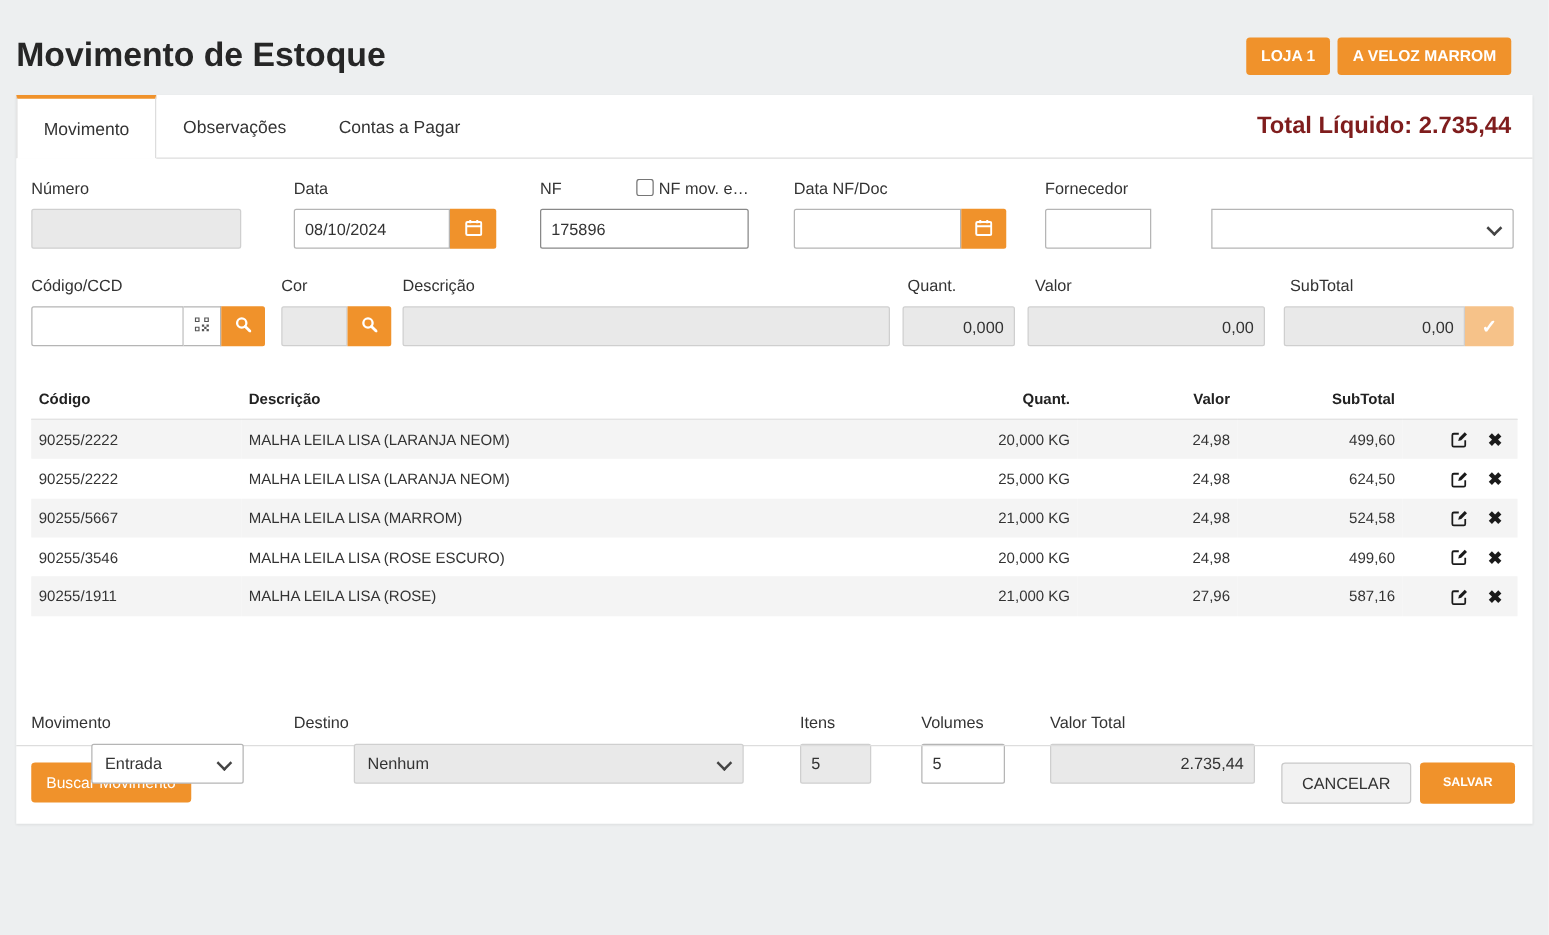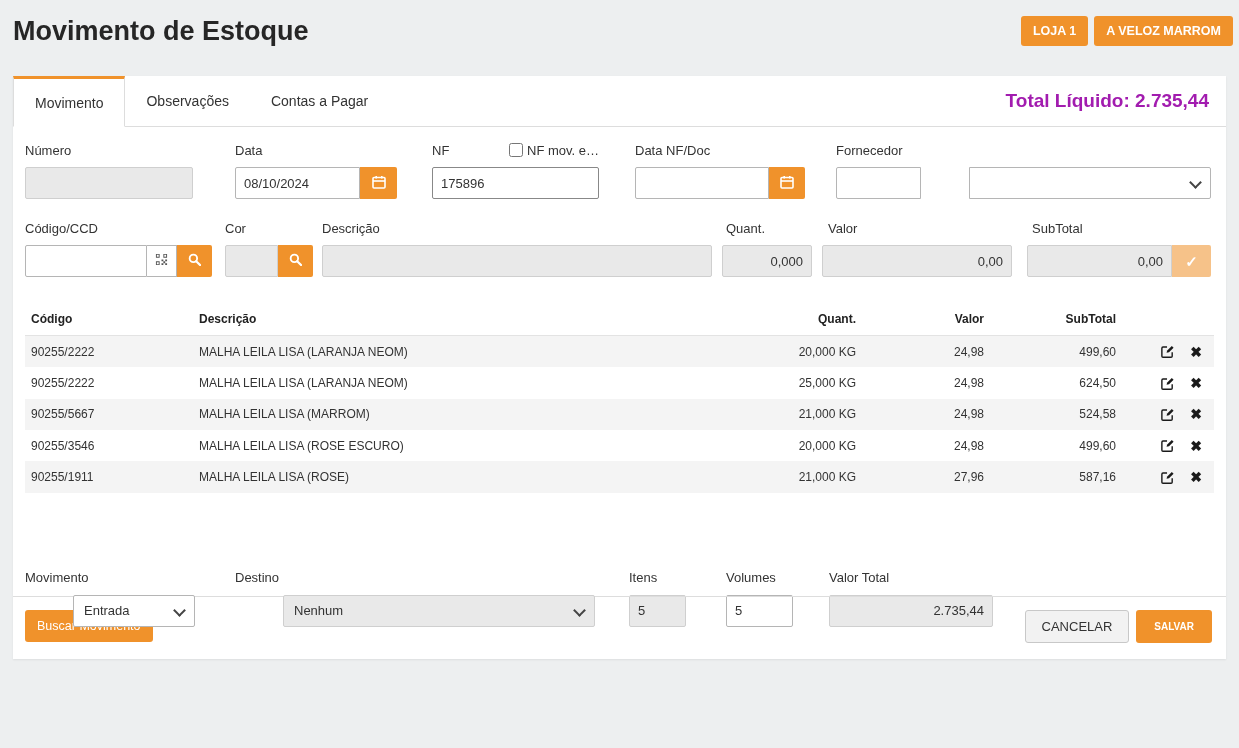--- a/index.html
+++ b/index.html
@@ -7,37 +7,37 @@
     --accent-light:#f6c289;
   }
   *{box-sizing:border-box;}
   body{
     margin:0; background:#edeff0; color:#333;
     font-family:"Liberation Sans", sans-serif;
   }
   .page{width:1239px; height:748px; overflow:hidden;}
 
   
-  .header{display:flex; align-items:flex-start; height:60px; padding:16px 6px 0 13px;}
+  .header{display:flex; align-items:flex-end; height:60px; padding:16px 30px 0 13px;}
   .title{font-size:27px; font-weight:600; color:#262626;}
   .header-buttons{margin-left:auto; display:flex; gap:6px;}
   .hbtn{background:var(--accent); color:#fff; border:none; border-radius:3px;
         font-weight:bold; font-size:12.5px; padding:8px 12px; font-family:inherit; cursor:pointer;}
 
   
   .card{margin:16px 13px 0; background:#fff; height:583px; display:flex; flex-direction:column;
         box-shadow:0 1px 2px rgba(0,0,0,0.07);}
 
   
   .tabbar{display:flex; border-bottom:1px solid #ddd; height:51px; flex-shrink:0;}
   .tab{display:flex; align-items:center; padding:0 21px; font-size:14px; color:#333; cursor:pointer;}
   .tab.active{border:1px solid #ddd; border-bottom:1px solid #fff; border-top:3px solid var(--accent);
               margin-bottom:-1px; background:#fff;}
   .total-liquido{margin-left:auto; align-self:center; font-size:19px; font-weight:bold;
-                 color:#a21caf; padding-right:17px;text-align:center;}
+                 color:#7f1d1d; padding-right:17px;text-align:center;}
 
   .body{flex:1; padding:0 12px; display:flex; flex-direction:column; min-height:0;}
 
   
   .frow{display:flex;}
   .frow1{margin-top:15px;}
   .frow2{margin-top:21px;}
   .frow3{margin-top:77px;}
   .fgroup{display:flex; flex-direction:column;}
   .flabel{font-size:13px; color:#333; margin-bottom:9px; height:16px; display:flex; align-items:center;}
@@ -71,21 +71,21 @@
   .cbwrap .cbtext{white-space:nowrap; overflow:hidden; text-overflow:ellipsis; font-size:13px;}
 
   
   .w-numero{width:168px;} .w-data{width:162px;} .w-nf{width:167px;} .w-datanf{width:170px;}
   .w-forn{width:375px;} .w-codigo{width:187px;} .w-cor{width:88px;} .w-desc{width:390px;}
   .w-quant{width:90px;} .w-valor{width:190px;} .w-subtotal{width:184px;}
   .w-mov{width:170px;} .w-dest{width:360px;} .w-itens{width:57px;} .w-vol{width:67px;}
   .w-totq{width:170px;} .w-valt{width:164px;}
   .ml9{margin-left:9px;} .ml10{margin-left:10px;} .ml13{margin-left:13px;} .ml15{margin-left:15px;}
   .ml31{margin-left:31px;} .ml34{margin-left:34px;} .ml35{margin-left:35px;} .ml36{margin-left:36px;}
-  .ml40{margin-left:40px;} .ml42{margin-left:42px;} .ml45{margin-left:34px;}
+  .ml40{margin-left:40px;} .ml42{margin-left:42px;} .ml45{margin-left:45px;}
 
   
   .grid{margin-top:26px; width:100%; border-collapse:collapse; font-size:12px;}
   .grid thead th{padding:9px 6px; text-align:left; color:#222; font-weight:bold; border-bottom:1px solid #e3e3e3;}
   .grid th.num, .grid td.num{text-align:right;}
   .grid td{padding:8px 6px; color:#333;}
   .grid tbody tr:nth-child(odd){background:#f4f4f4;}
   .grid .actions{text-align:right; padding-right:12px; white-space:nowrap;}
   .icon-btn{display:inline-flex; align-items:center; vertical-align:middle; cursor:pointer; color:#1a1a1a;}
   .icon-btn + .icon-btn{margin-left:12px;}

